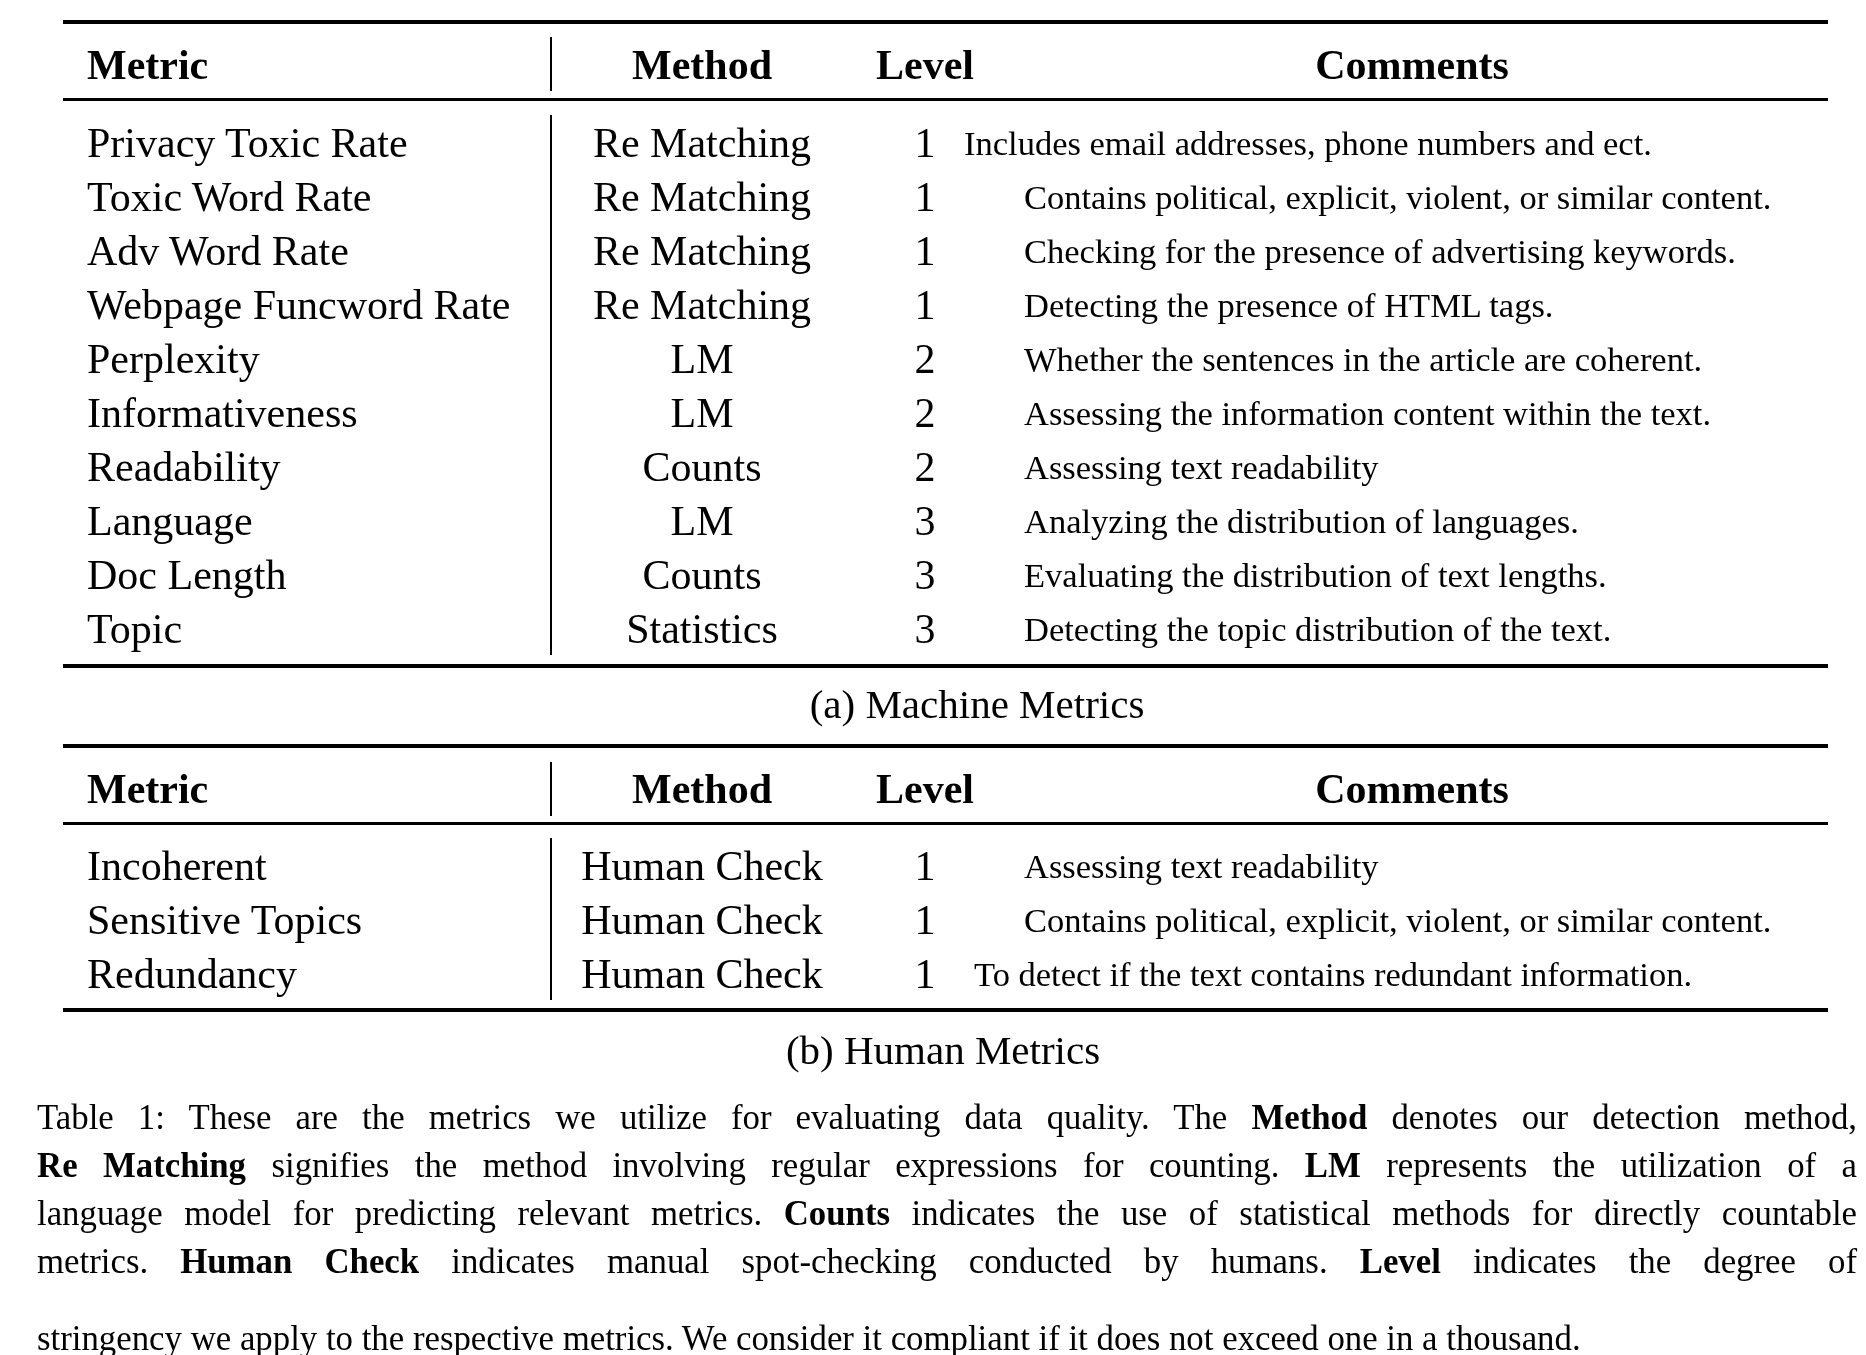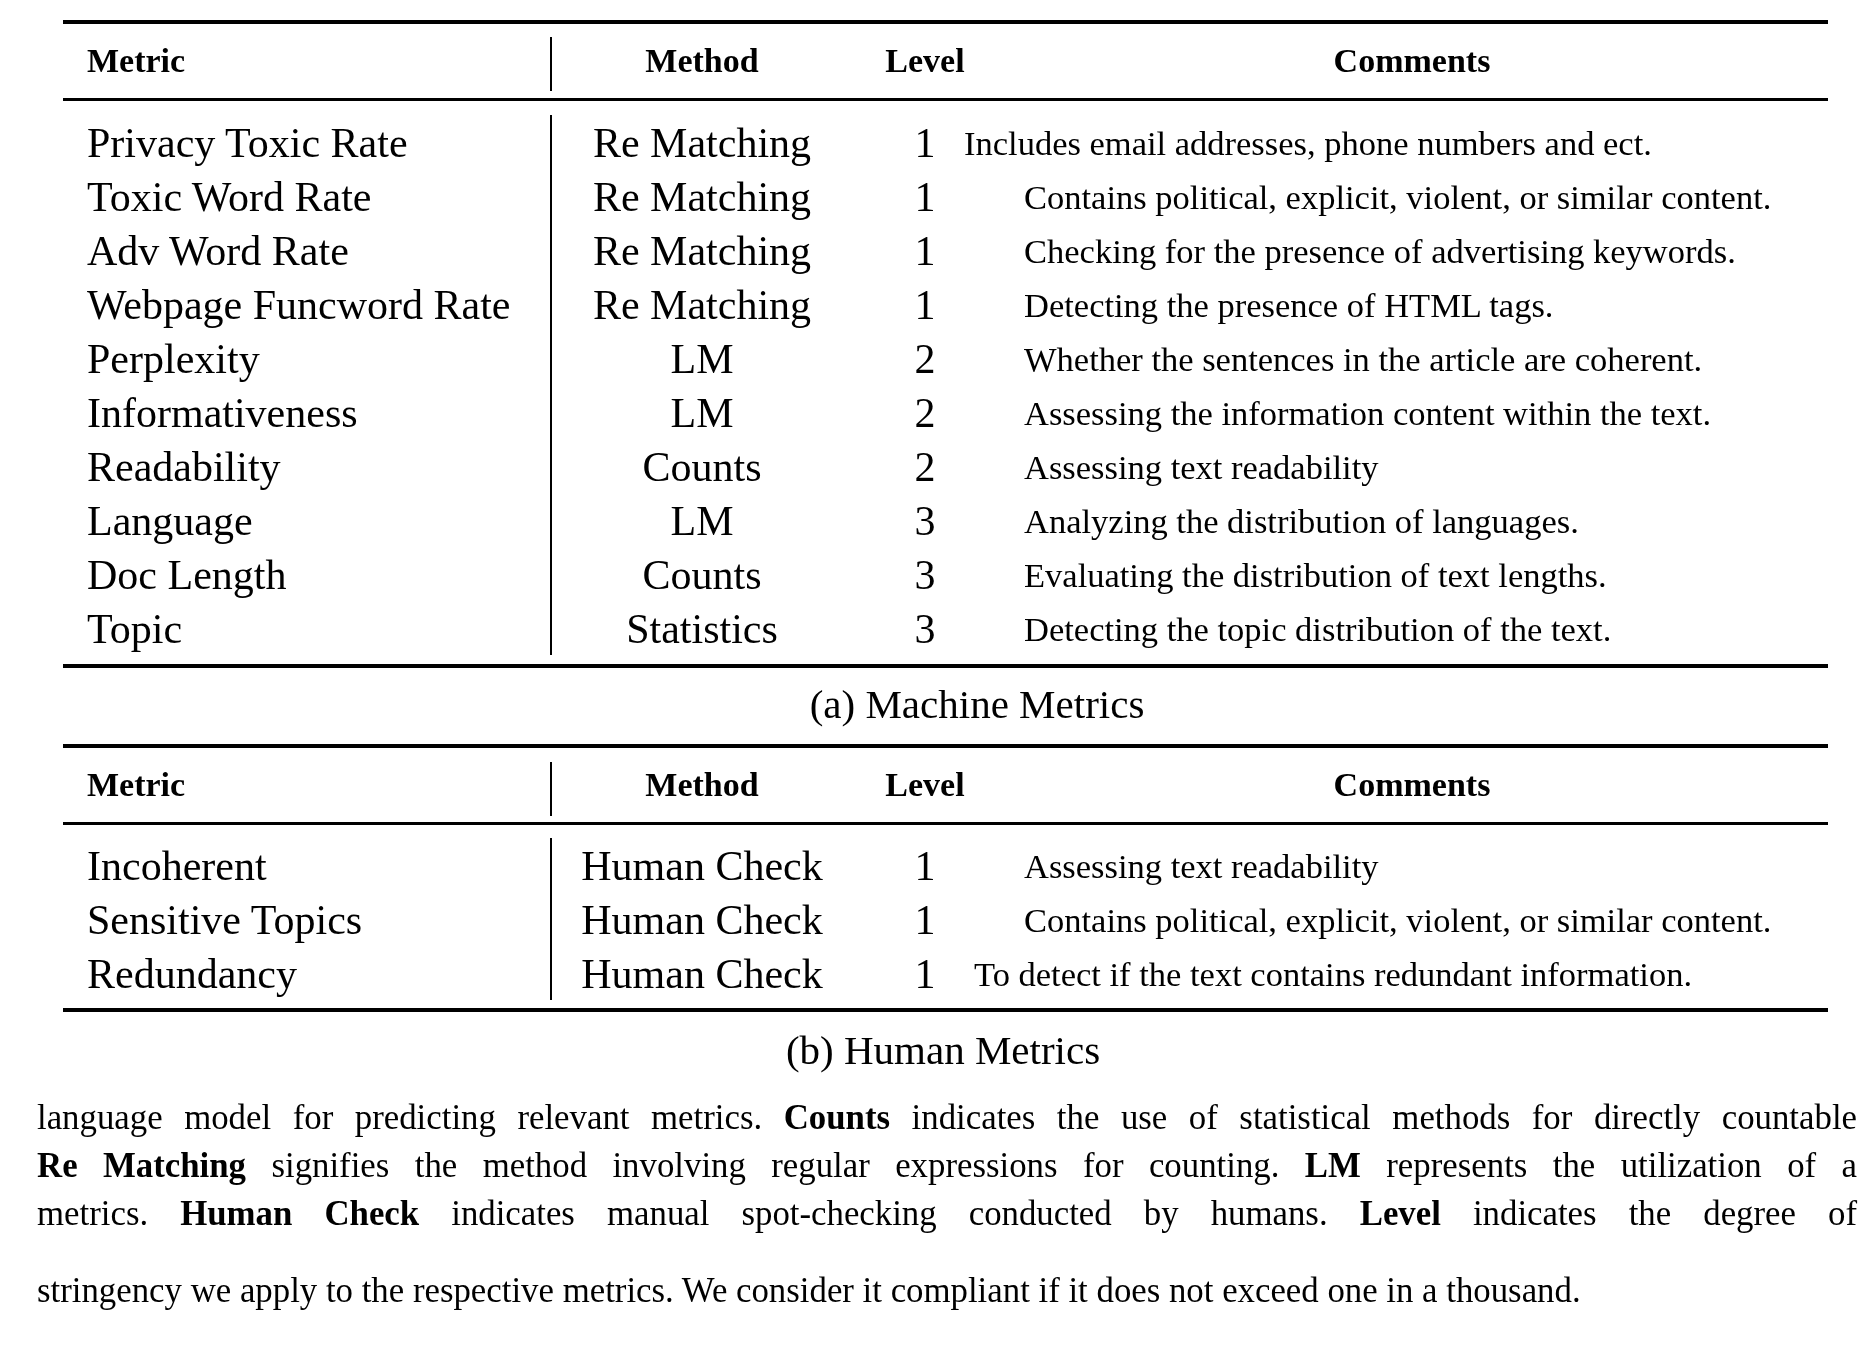--- a/index.html
+++ b/index.html
@@ -3,21 +3,21 @@
 <meta charset="utf-8">
 <style>
   html, body { margin:0; padding:0; background:#ffffff; }
   body { width:1866px; height:1355px; position:relative; overflow:hidden;
          font-family:"Liberation Serif", "DejaVu Serif", serif; color:#000; }
   .rule { position:absolute; left:63px; width:1765px; background:#000; }
   .rule.thick { height:4px; }
   .rule.thin { height:3px; }
   .vline { position:absolute; left:550px; width:2px; background:#000; }
   .txt { position:absolute; white-space:nowrap; line-height:1; }
-  .hdr { font-weight:bold; font-size:34px;text-align:right; }
+  .hdr { font-weight:bold; font-size:42px;text-align:right; }
   .cell { font-size:42px; }
   .cmt { font-size:34.5px; }
   .center { transform:translateX(-50%); }
   .subcap { font-size:41px; }
   .caption { position:absolute; left:37px; width:1820px; font-size:34.8px; line-height:48px;
              text-align:justify; }
   .caption .cl { display:block; text-align:justify; text-align-last:justify; white-space:nowrap; height:48px; }
   .caption .cl.last { text-align-last:left; }
   .caption b { font-weight:bold; }
 </style>
@@ -126,17 +126,18 @@
         <span class="txt cell center" style="left:702px;top:953px">Human Check</span>
         <span class="txt cell center" style="left:925px;top:953px">1</span>
         <span class="txt cmt" style="left:974px;top:957px">To detect if the text contains redundant information.</span>
       </div>
     </div>
   <div class="rule thick" style="top:1008px"></div>
   <span class="txt subcap center" style="left:943px;top:1030px">(b) Human Metrics</span>
 </div>
 
 <div class="caption" style="top:1094px" id="caption">
+    <span class="cl" style="white-space: normal;"><span>Table 1: These are the metrics we utilize for evaluating data quality. The </span><b>Method</b><span> denotes our detection method,</span></span>
+    <span class="cl" style="white-space: normal;"><b>Re Matching</b><span> signifies the method involving regular expressions for counting. </span><b>LM</b><span> represents the utilization of a</span></span>
     <span class="cl" style="white-space: normal;"><span>language model for predicting relevant metrics. </span><b>Counts</b><span> indicates the use of statistical methods for directly countable</span></span>
-    <span class="cl" style="white-space: normal;"><b>Re Matching</b><span> signifies the method involving regular expressions for counting. </span><b>LM</b><span> represents the utilization of a</span></span>
     <span class="cl" style="white-space: normal;"><span>metrics.  </span><b>Human Check</b><span> indicates manual spot-checking conducted by humans.  </span><b>Level</b><span> indicates the degree of</span></span>
     <span class="cl last" style="white-space: normal; margin-top: 29px;"><span>stringency we apply to the respective metrics. We consider it compliant if it does not exceed one in a thousand.</span></span>
   </div>
 
 </body></html>

